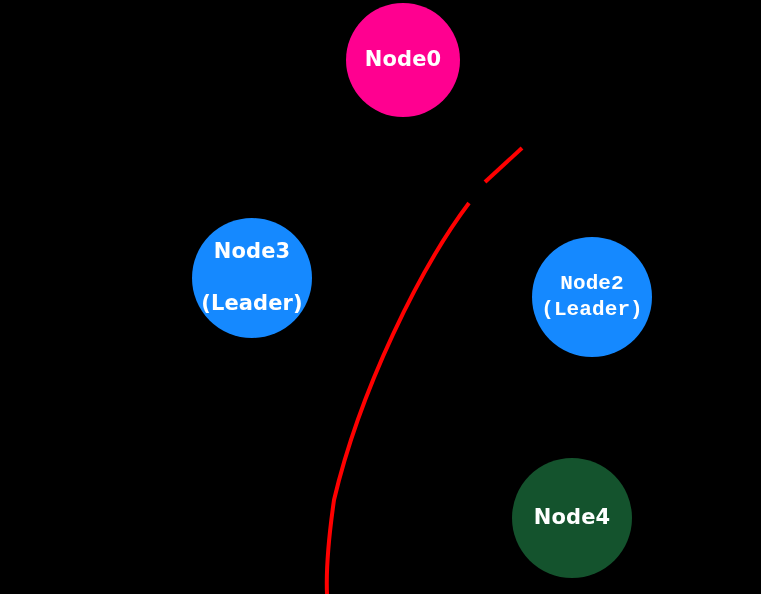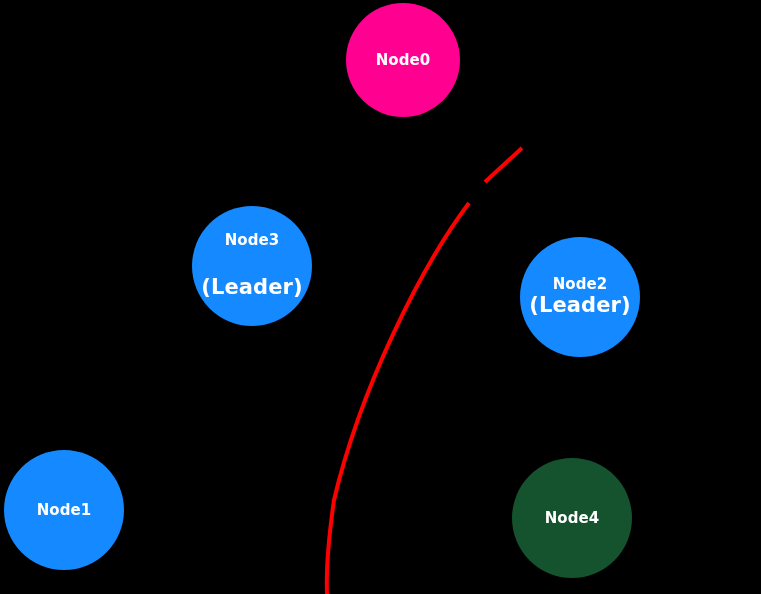--- a/index.html
+++ b/index.html
@@ -25,21 +25,21 @@
     flex-direction: column;
     align-items: center;
     justify-content: center;
     box-sizing: border-box;
     color: #ffffff;
     text-align: center;
     line-height: 1.22;
     user-select: none;
   }
   .node-label {
-    font-size: 15px;
+    font-size: 21px;
     font-weight: 700;
     letter-spacing: 0.1px;
     white-space: nowrap;
   }
   .node-role {
     font-size: 21px;
     font-weight: 700;
     letter-spacing: 0.1px;
     white-space: nowrap;
   }
@@ -61,33 +61,29 @@
   <svg id="partition-layer" viewBox="0 0 761 594" width="761" height="594" xmlns="http://www.w3.org/2000/svg">
     <path fill="none" stroke="#ff0000" stroke-width="4" stroke-linecap="butt" d="M 485 182 L 522 148"></path>
     <path fill="none" stroke="#ff0000" stroke-width="4" stroke-linecap="butt" d="M 469 203 C 420 268 360 390 334 500 C 329 535 326 570 327 594"></path>
   </svg>
 
   <div class="node" style="left: 346px; top: 3px; width: 114px; height: 114px; background: rgb(255, 0, 144); color: rgb(255, 255, 255);">
     <span class="node-label">Node0</span>
 
   </div>
 
-  <div class="node" style="left: 192px; top: 206px; width: 120px; height: 120px; background: rgb(21, 137, 255); color: rgb(255, 255, 255); gap: 26px;">
+  <div class="node" style="left: 192px; top: 218px; width: 120px; height: 120px; background: rgb(21, 137, 255); color: rgb(255, 255, 255); gap: 26px;">
     <span class="node-label">Node3</span>
     <span class="node-role">(Leader)</span>
   </div>
 
-  <div class="node" style="left: 520px; top: 237px; width: 120px; height: 120px; background: rgb(21, 137, 255); color: rgb(255, 255, 255);">
+  <div class="node" style="left: 532px; top: 237px; width: 120px; height: 120px; background: rgb(21, 137, 255); color: rgb(255, 255, 255); font-family: Liberation Mono, monospace;">
     <span class="node-label">Node2</span>
     <span class="node-role">(Leader)</span>
   </div>
 
-  <div class="node" style="left: 4px; top: 450px; width: 120px; height: 120px; background: rgb(21, 137, 255); color: rgb(255, 255, 255);">
-    <span class="node-label">Node1</span>
-
-  </div>
 
   <div class="node" style="left: 512px; top: 458px; width: 120px; height: 120px; background: #14532d; color: rgb(255, 255, 255);">
     <span class="node-label">Node4</span>
 
   </div>
 
 </div>
 
 </body></html>

